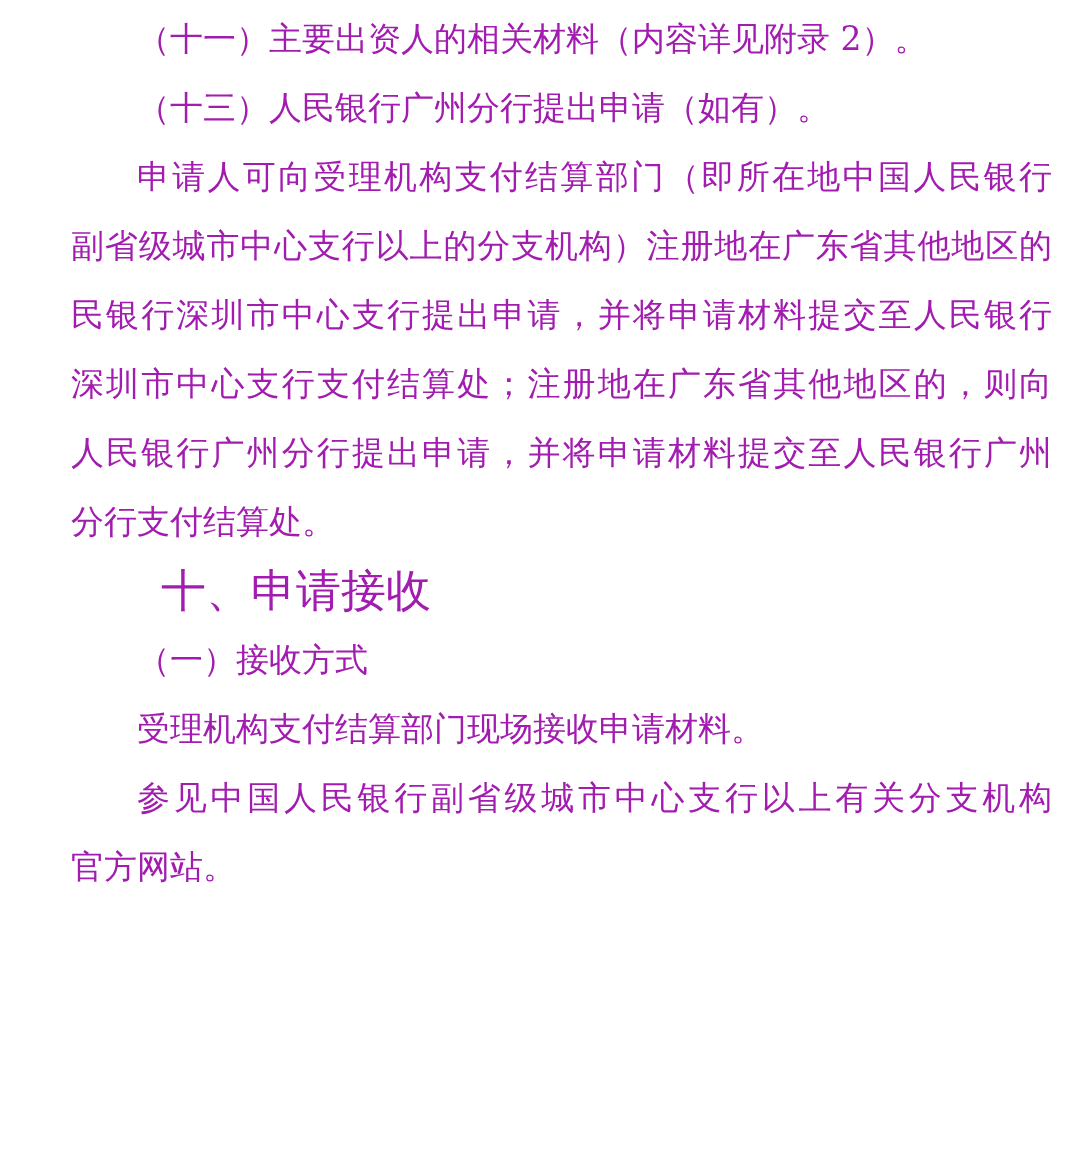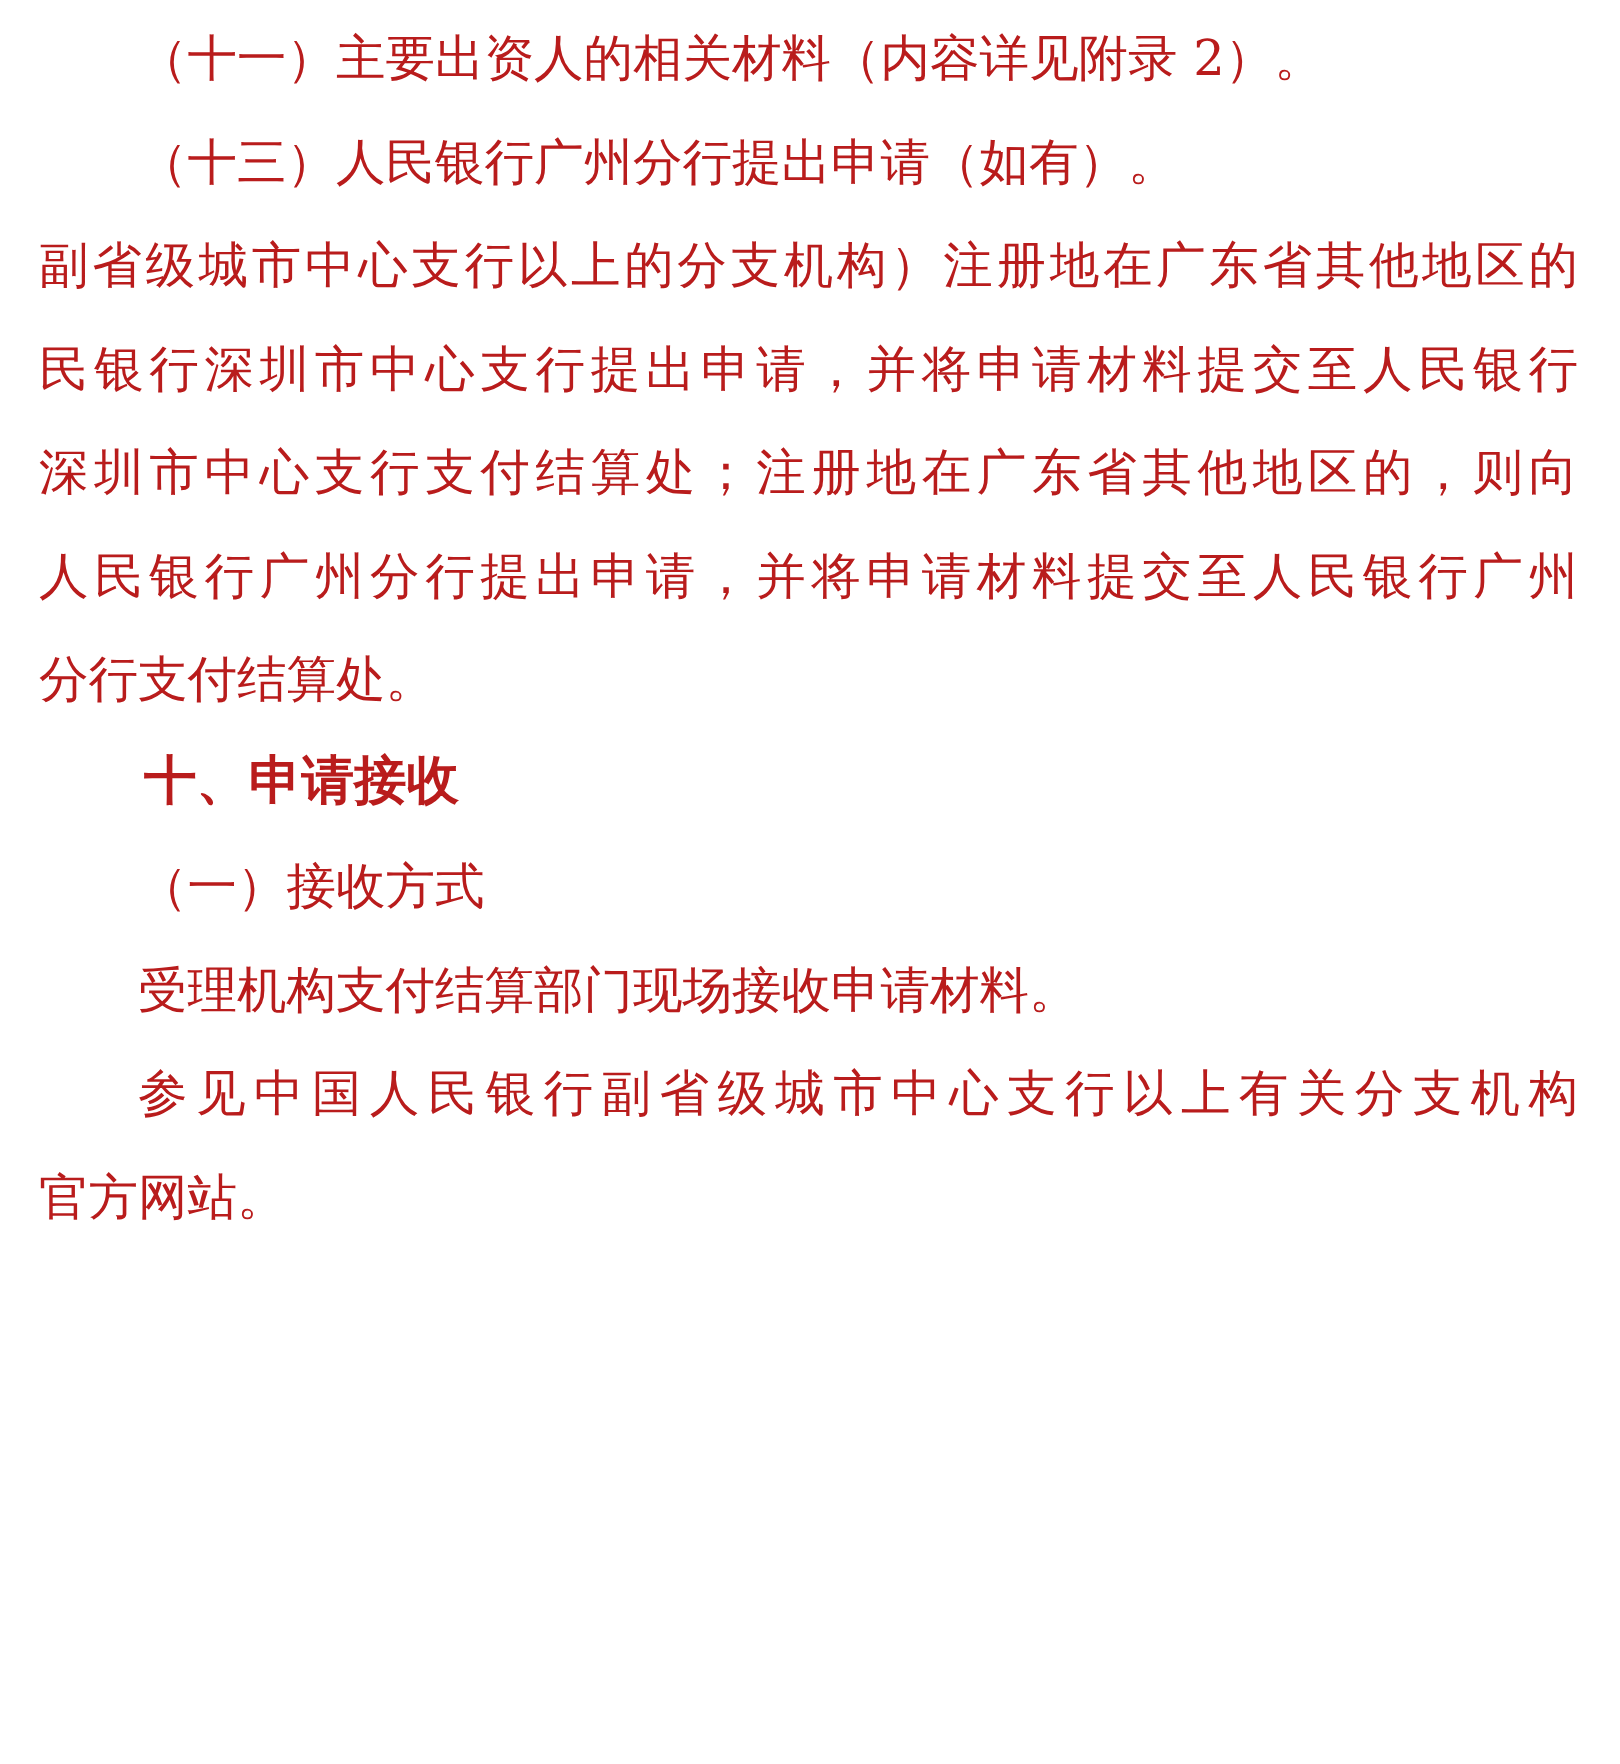--- a/index.html
+++ b/index.html
@@ -14,44 +14,46 @@
     box-sizing: border-box;
     background: #ffffff;
     padding: 4px 28px 0 26px;
     overflow: hidden;
   }
   .line {
     height: 69px;
     line-height: 69px;
     font-size: 33px;
     font-family: "DejaVu Serif", "Liberation Serif", serif;
-    color: #b91c1c;
+    color: #a21caf;
     overflow: hidden;
+    margin-left: 45px;
   }
   .indent { text-indent: 2em; }
   .just {
     text-align: justify;
     text-align-last: justify;
   }
   .heading {
     font-family: "DejaVu Sans", "Liberation Sans", sans-serif;
-    font-weight: 700;
-    font-size: 35px;
+    font-weight: 400;
+    font-size: 45px;
   }
 </style>
 </head>
 <body style="background: rgb(255, 255, 255);">
 
 <div class="page" style="color: rgb(18, 18, 18);">
 
   <div class="line indent">（十一）主要出资人的相关材料（内容详见附录 2）。</div>
 
 
   <div class="line indent">（十三）人民银行广州分行提出申请（如有）。</div>
 
+  <div class="line indent just">申请人可向受理机构支付结算部门（即所在地中国人民银行</div>
 
   <div class="line just">副省级城市中心支行以上的分支机构）注册地在广东省其他地区的</div>
 
 
   <div class="line just">民银行深圳市中心支行提出申请，并将申请材料提交至人民银行</div>
 
   <div class="line just">深圳市中心支行支付结算处；注册地在广东省其他地区的，则向</div>
 
   <div class="line just">人民银行广州分行提出申请，并将申请材料提交至人民银行广州</div>
 

